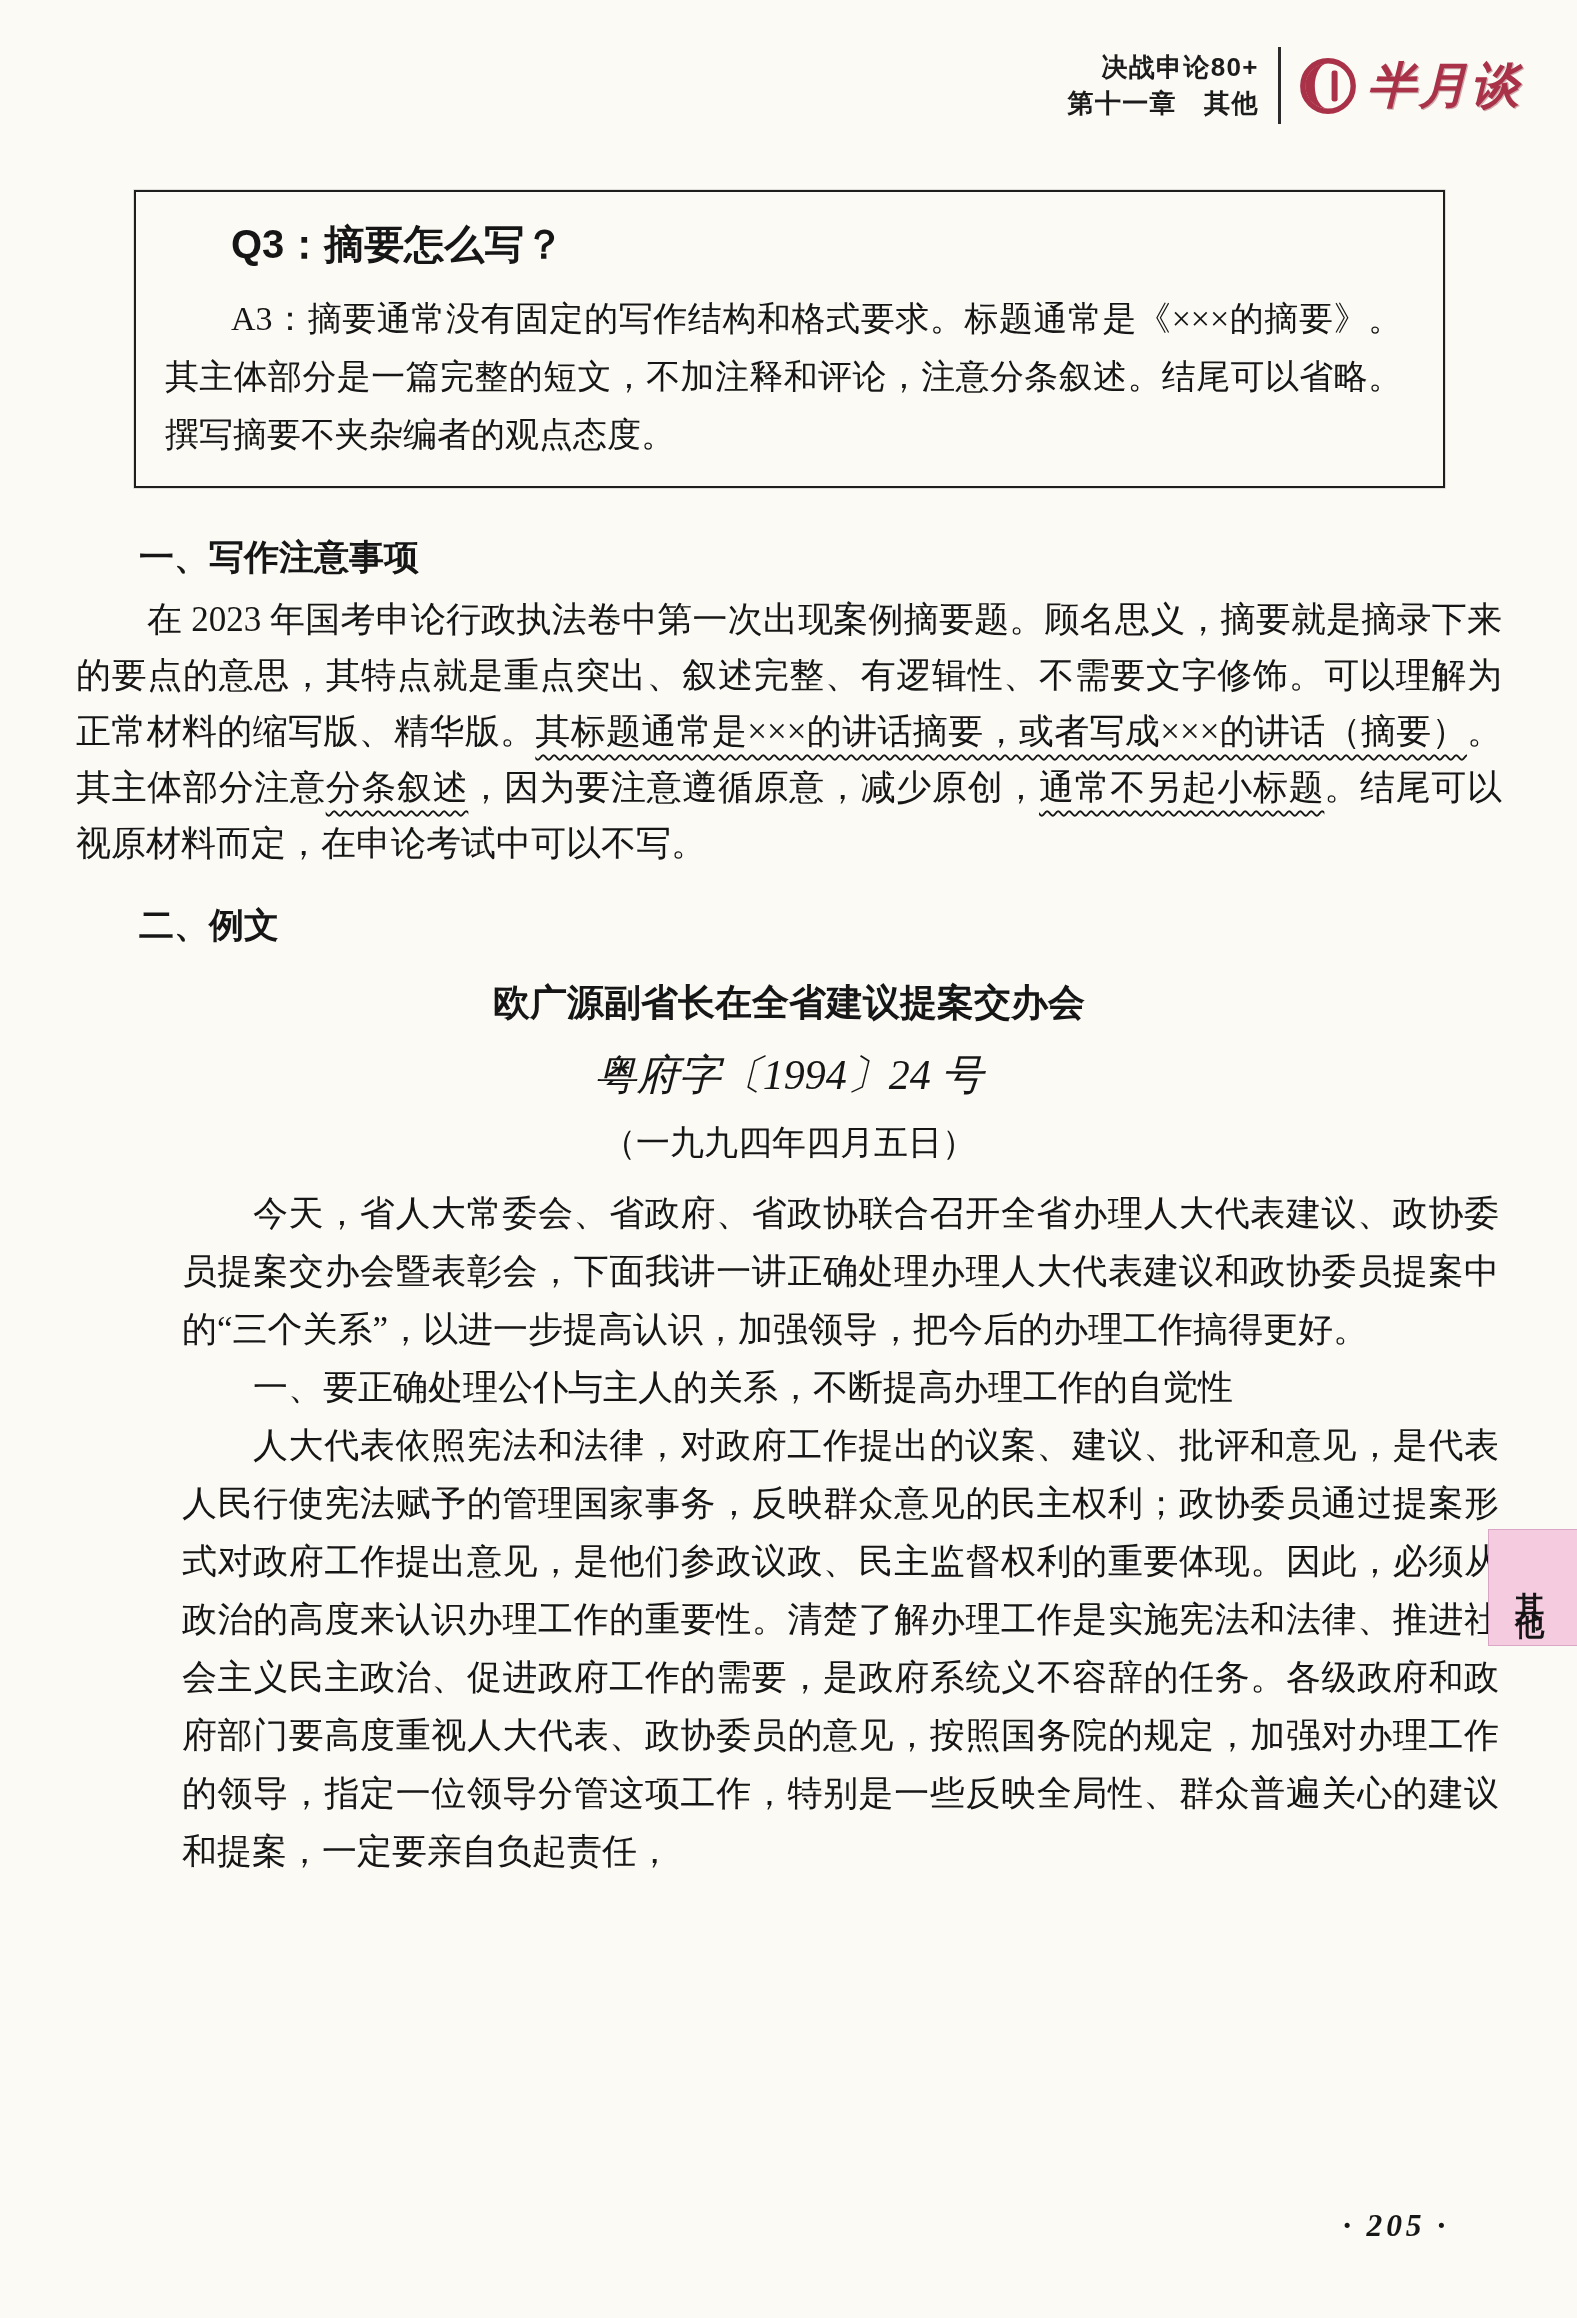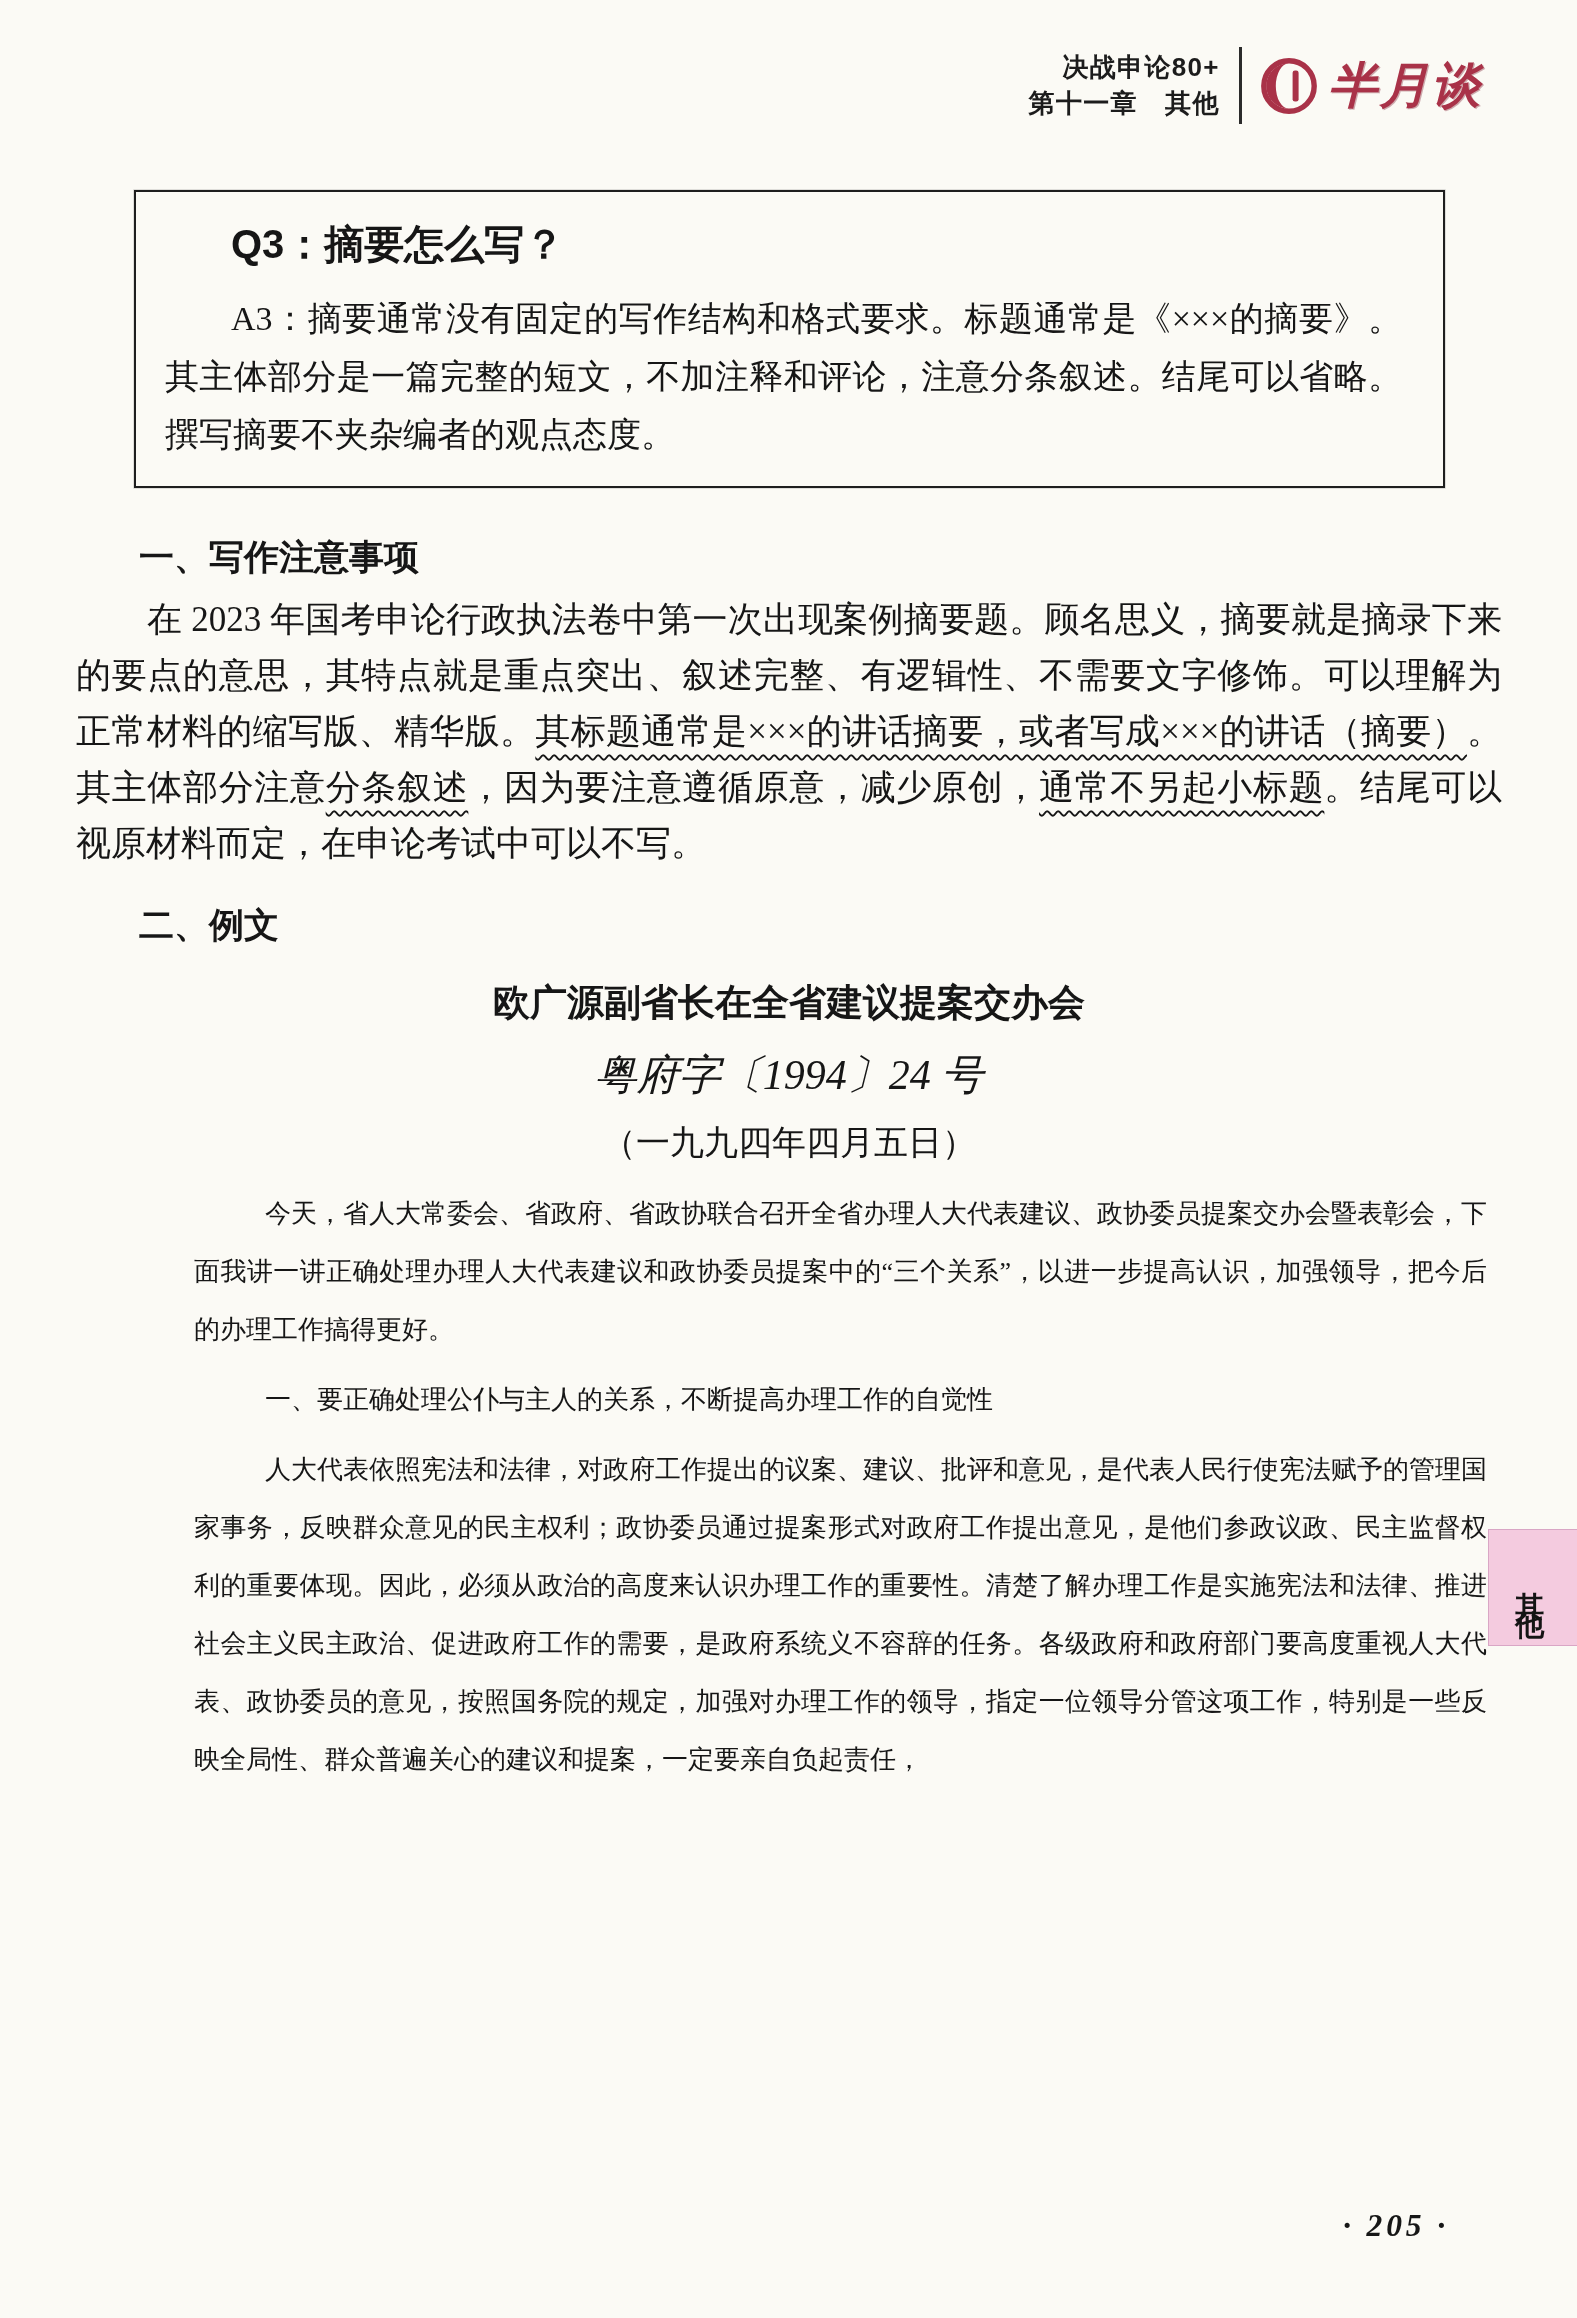--- a/index.html
+++ b/index.html
@@ -8,21 +8,21 @@
     width:1578px;height:2319px;
     margin:0 auto;
     background:#fbfaf5;
     color:#161616;
     font-family:"Liberation Serif","DejaVu Serif",serif;
     overflow:hidden;
   }
   
   .page-header{
     display:flex;justify-content:flex-end;align-items:center;
-    padding:47px 95px 0 0;
+    padding:47px 56px 0 0;
   }
   .header-meta{
     text-align:right;
     font-family:"Liberation Sans","DejaVu Sans",sans-serif;
     font-size:26px;line-height:1.38;font-weight:600;color:#1c1c1c;
     letter-spacing:1.3px;
   }
   .header-divider{
     width:2.6px;height:77px;background:#2b2b2b;
     margin:0 17px 0 19.7px;flex:0 0 auto;
@@ -84,22 +84,22 @@
   .doc-title.secondline{margin-top:26px;}
   .doc-number{
     text-align:center;font-size:42px;font-style:italic;
     line-height:41px;margin:29px 0 0 0;
   }
   .doc-date{
     text-align:center;font-size:34px;line-height:41px;margin:26px 0 0 0;
   }
   .doc-body{margin:22px 79px 0 182px;}
   .doc-para{
-    font-size:26px;line-height:58px;
-    text-align:justify;text-indent:71px;margin:12px;
+    font-size:35px;line-height:58px;
+    text-align:justify;text-indent:71px;margin:0;
   }
   
   .side-tab{
     position:absolute;right:0;top:1529px;
     width:90px;height:117px;
     background:var(--tab-pink,#f4cbdf);
     border:1.3px solid #d9a6c5;border-right:none;
     display:flex;align-items:center;justify-content:center;
     box-sizing:border-box;
   }

